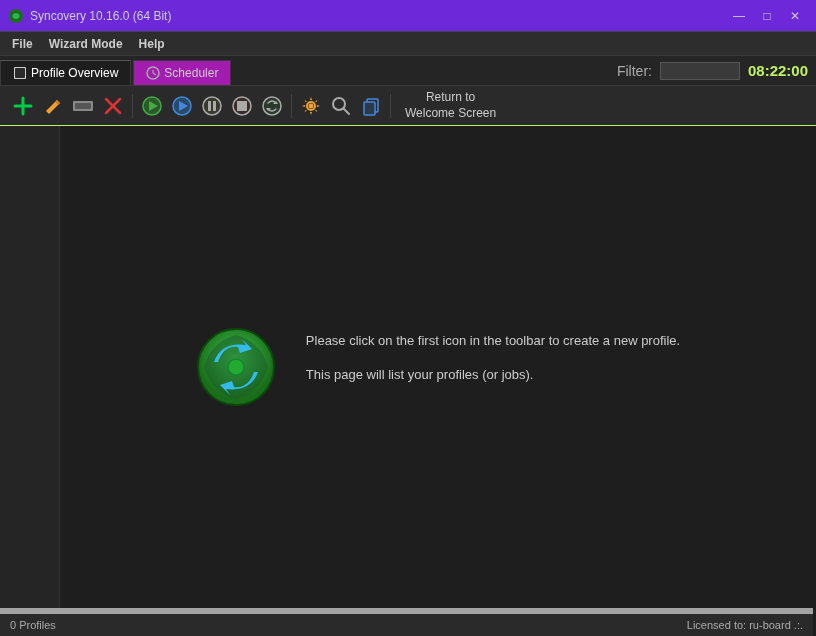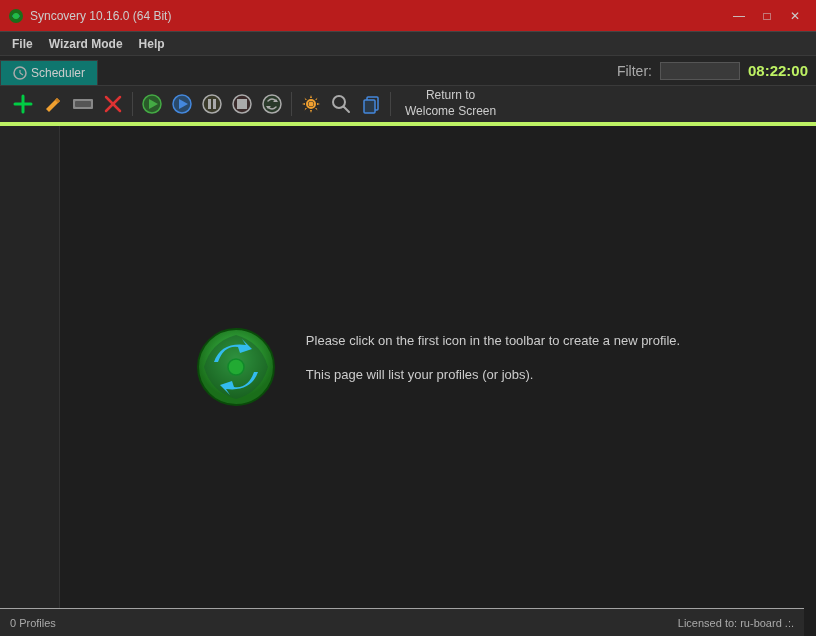--- a/index.html
+++ b/index.html
@@ -8,21 +8,21 @@
       height: 636px;
       background: #1e1e1e;
       font-family: 'Segoe UI', Tahoma, Geneva, Verdana, sans-serif;
       color: #cccccc;
       overflow: hidden;
       position: relative;
     }
 
     
     .title-bar {
-      background: #b91c1c;
+      background: #6d28d9;
       height: 32px;
       display: flex;
       align-items: center;
       justify-content: space-between;
       padding: 0 8px;
       border-bottom: 1px solid #444;
     }
     .title-bar-left {
       display: flex;
       align-items: center;
@@ -80,21 +80,21 @@
       padding-top: 4px;
     }
     .tab {
       display: flex;
       align-items: center;
       gap: 4px;
       padding: 0 12px;
       font-size: 12px;
       color: #cccccc;
       cursor: pointer;
-      background: #0f766e;
+      background: #a21caf;
       border: 1px solid #3a3a3a;
       border-bottom: none;
       margin-right: 2px;
     }
     .tab.active {
       background: #1e1e1e;
       border-top: 1px solid #555;
       color: #ffffff;
     }
     .tab-right {
@@ -125,21 +125,21 @@
     }
 
     
     .toolbar {
       background: #2a2a2a;
       height: 40px;
       display: flex;
       align-items: center;
       padding: 0 8px;
       gap: 0;
-      border-bottom: 4px solid #bef264;
+      border-bottom: 1px solid #bef264;
     }
     .toolbar-btn {
       width: 30px;
       height: 28px;
       background: transparent;
       border: none;
       cursor: pointer;
       display: flex;
       align-items: center;
       justify-content: center;
@@ -205,24 +205,24 @@
       color: #cccccc;
       margin-bottom: 14px;
       line-height: 1.5;
     }
 
     
     .status-bar {
       position: absolute;
       bottom: 0;
       left: 0;
-      right: 12px;
+      right: 3px;
       height: 28px;
       background: #2a2a2a;
-      border-top: 1px solid #a3a3a3;
+      border-top: 6px solid #a3a3a3;
       display: flex;
       align-items: center;
       padding: 0 10px;
       font-size: 11px;
       color: #aaaaaa;
       justify-content: space-between;
     }
     .status-left {
       display: flex;
       gap: 20px;
@@ -251,20 +251,28 @@
   </div>
 </div>
 
 <div class="menu-bar">
   <span class="menu-item">File</span>
   <span class="menu-item">Wizard Mode</span>
   <span class="menu-item">Help</span>
 </div>
 
 <div class="tab-bar">
+  <div class="tab active">
+
+    <svg width="14" height="14" viewBox="0 0 14 14">
+      <rect x="1" y="1" width="12" height="12" fill="#cccccc" rx="1"></rect>
+      <rect x="2" y="2" width="10" height="10" fill="#2a2a2a" rx="1"></rect>
+    </svg>
+    <span>Profile Overview</span>
+  </div>
   <div class="tab">
 
     <svg width="14" height="14" viewBox="0 0 14 14">
       <circle cx="7" cy="7" r="6" fill="none" stroke="#aaa" stroke-width="1.5"></circle>
       <line x1="7" y1="4" x2="7" y2="7" stroke="#aaa" stroke-width="1.2"></line>
       <line x1="7" y1="7" x2="10" y2="9" stroke="#aaa" stroke-width="1.2"></line>
     </svg>
     <span>Scheduler</span>
   </div>
   <div class="tab-right">

